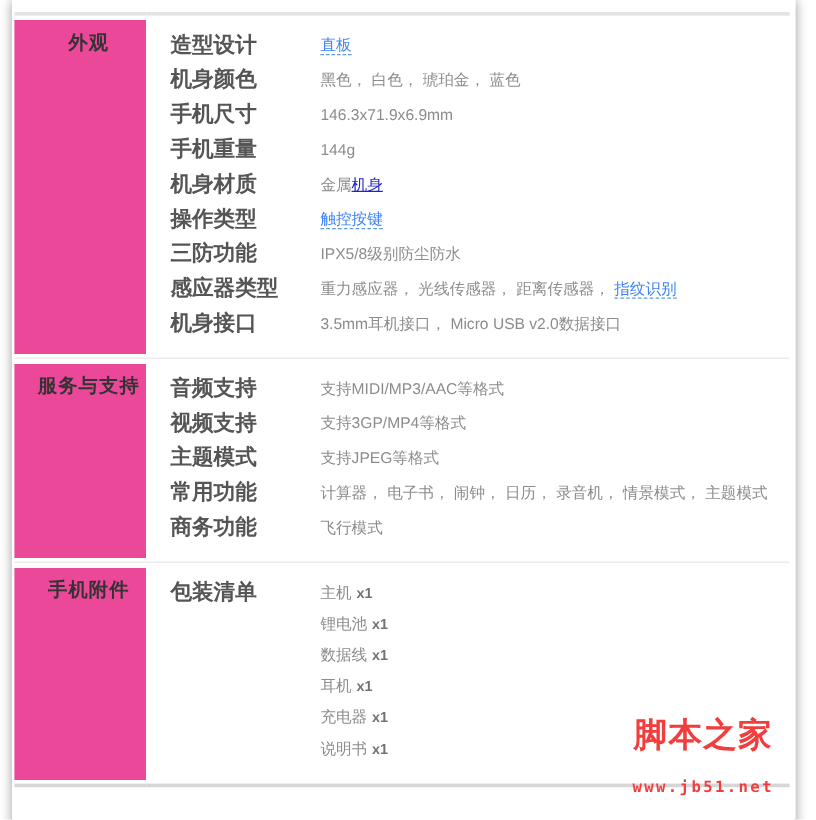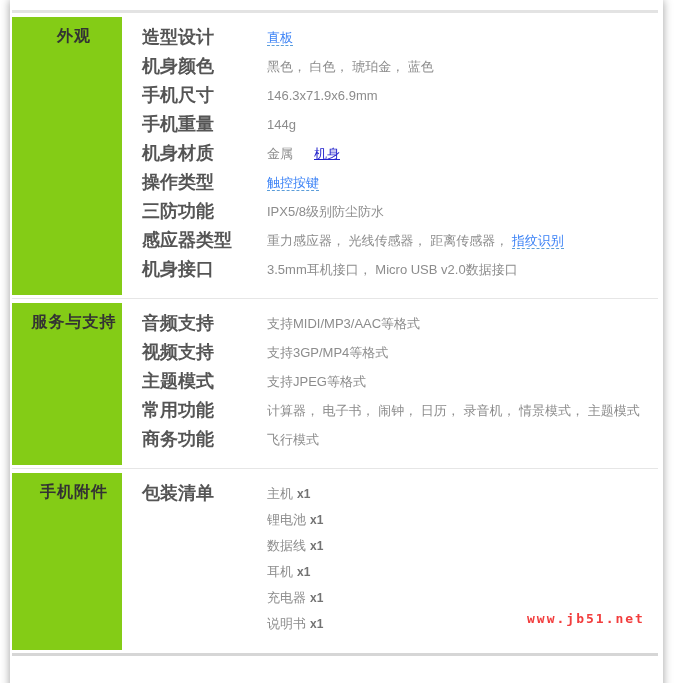--- a/index.html
+++ b/index.html
@@ -25,21 +25,21 @@
     border-collapse: collapse;
     border-top: 3px solid #e3e3e3;
     border-bottom: 3px solid #d6d6d6;
     table-layout: fixed;
   }
   tr.section-row + tr.section-row { border-top: 1px solid #e6e6e6; margin-top: 14px; }
   th.section-head {
     width: 110px;
     vertical-align: top;
     padding: 4px 0;
-    background-color: #84cc16;
+    background-color: #ec4899;
     background-clip: content-box;
     font-size: 16px;
     font-weight: bold;
     color: #333333;
   }
   .th-inner {
     padding-top: 9px;
     padding-left: 14px;
     text-align: center;
     letter-spacing: 1px;
@@ -66,21 +66,20 @@
   .term-dashed {
     color: #3b82f6;
     text-decoration: none;
     border-bottom: 1px dashed #5b9dd9;
     cursor: pointer;
   }
   .term-link {
     color: #2222cc;
     text-decoration: underline;
     cursor: pointer;
-    padding-left: 21px;
   }
   .item-line { line-height: 26px; font-size: 13px; color: #8c8c8c; }
   .item-qty  { font-weight: bold; color: #737373; font-size: 12px; margin-left: 4px; }
   .watermark {
     position: absolute;
     left: 506px;
     top: 594px;
     width: 140px;
     text-align: center;
     pointer-events: none;
@@ -194,15 +193,16 @@
                 <div class="item-line"><span class="item-name">充电器</span><span class="item-qty">x1</span></div>
                 <div class="item-line"><span class="item-name">说明书</span><span class="item-qty">x1</span></div>
               </div>
             </div>
           </td>
         </tr>
       </tbody>
   </table>
 
   <div class="watermark">
+    <div class="wm-title">脚本之家</div>
     <div class="wm-url">www.jb51.net</div>
   </div>
 </div>
 
 </body></html>

